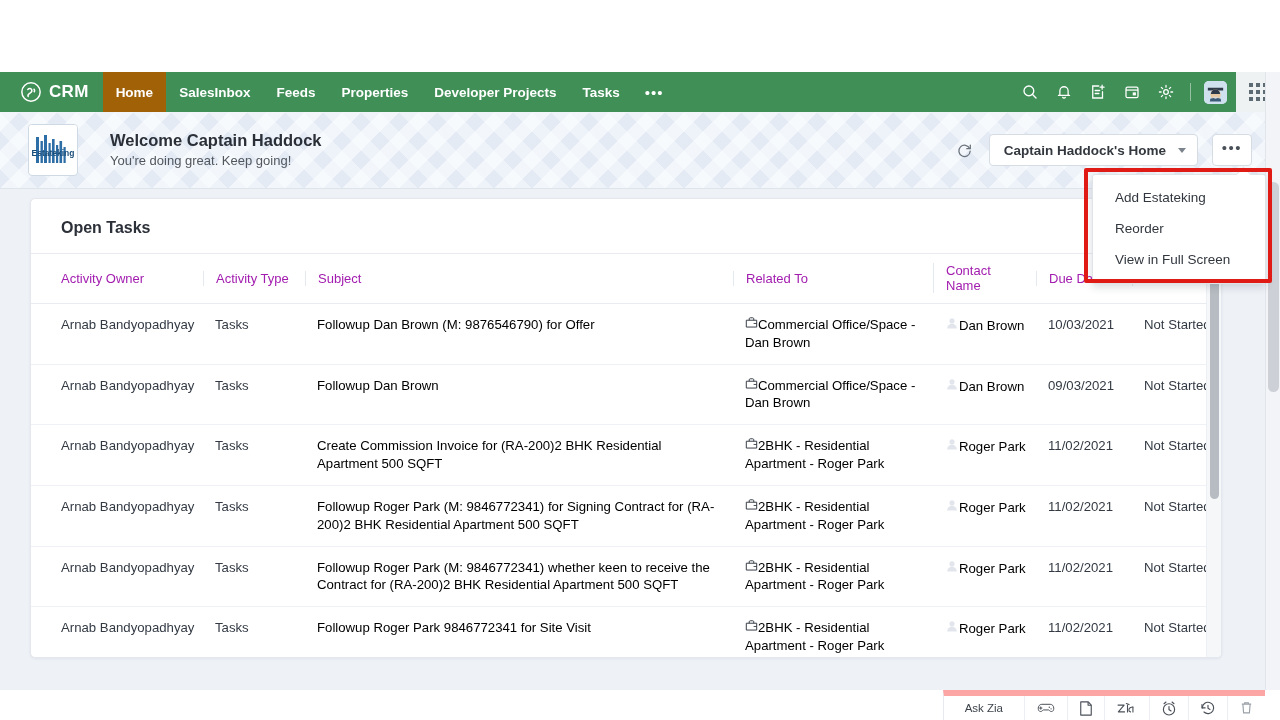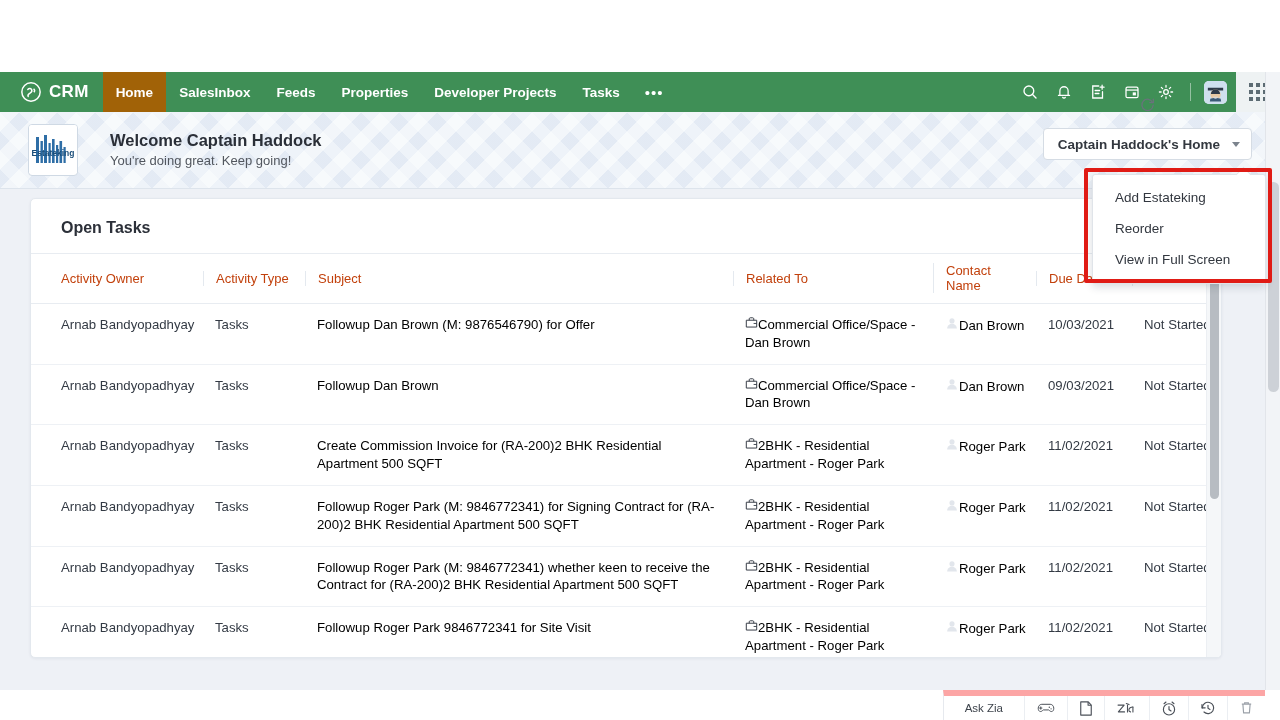--- a/index.html
+++ b/index.html
@@ -56,21 +56,21 @@
     display: flex; align-items: center;
   }
   .banner-logo {
     margin-left: 28px; width: 50px; height: 52px; border-radius: 4px;
     background: #ffffff; border: 1px solid #cfd9e4; flex: none;
     display: flex; justify-content: center; overflow: hidden;
   }
   .banner-text { margin-left: 32px; }
   .banner-title { font-size: 16.5px; font-weight: bold; color: #2a2f38; line-height: 1.3; }
   .banner-sub { font-size: 13px; color: #52575f; line-height: 1.4; margin-top: 1px; }
-  .banner-right { position: absolute; right: 28px; top: 50%; transform: translateY(-50%); display: flex; align-items: center; gap: 14px; flex-direction: column; }
+  .banner-right { position: absolute; right: 28px; top: 50%; transform: translateY(-50%); display: flex; align-items: center; gap: 14px; }
   .refresh-btn { width: 20px; height: 20px; cursor: pointer; display:flex; align-items:center; justify-content:center; }
   .home-select {
     height: 32px; min-width: 206px; background: #ffffff; border: 1px solid #d5dce4; border-radius: 4px;
     display: flex; align-items: center; justify-content: space-between; padding: 0 11px 0 14px;
     font-size: 13.5px; font-weight: bold; color: #33383f; cursor: pointer; gap: 12px;
   }
   .caret { width: 0; height: 0; border-left: 4.5px solid transparent; border-right: 4.5px solid transparent; border-top: 5px solid #7b838d; }
   .ellipsis-btn {
     width: 40px; height: 32px; background: #ffffff; border: 1px solid #d5dce4; border-radius: 4px;
     display: flex; align-items: center; justify-content: center; cursor: pointer;
@@ -83,21 +83,21 @@
   .card {
     position: absolute; left: 30px; top: 9px; width: 1192px; height: 460px;
     background: #ffffff; border: 1px solid #e3e8ee; border-radius: 5px;
     box-shadow: 0 1px 3px rgba(25,40,60,.06);
     overflow: hidden;
   }
   .card-title { font-size: 16px; font-weight: bold; color: #2c3039; padding: 20px 0 16px 30px; }
 
   table.tasks { width: 1188px; border-collapse: collapse; table-layout: fixed; }
   table.tasks th {
-    font-size: 13px; font-weight: normal; color: #c2410c; text-align: left;
+    font-size: 13px; font-weight: normal; color: #a21caf; text-align: left;
     padding: 9px 8px 10px 0; border-top: 1px solid #e8ecf1; border-bottom: 1px solid #e8ecf1;
     vertical-align: middle;
   }
   table.tasks th .thwrap { display: block; padding-left: 12px; border-left: 1px solid #e4e9ef; }
   table.tasks th:first-child .thwrap { border-left: none; padding-left: 0; }
   table.tasks td {
     font-size: 13.2px; color: #333a44; padding: 12px 8px 12px 0;
     border-bottom: 1px solid #eef1f5; vertical-align: top; line-height: 1.35;
   }
   table.tasks td .tdwrap { display: block; padding-left: 12px; }

